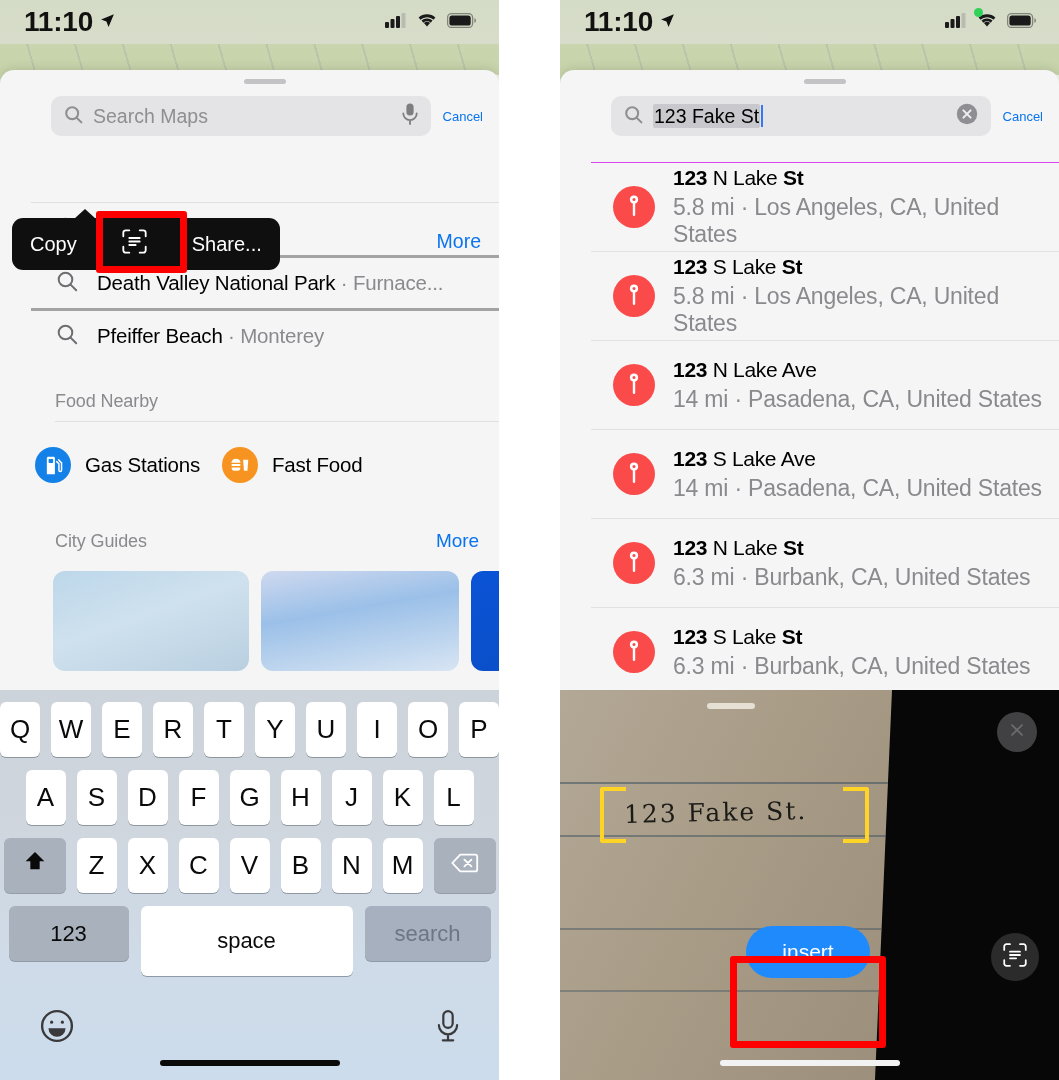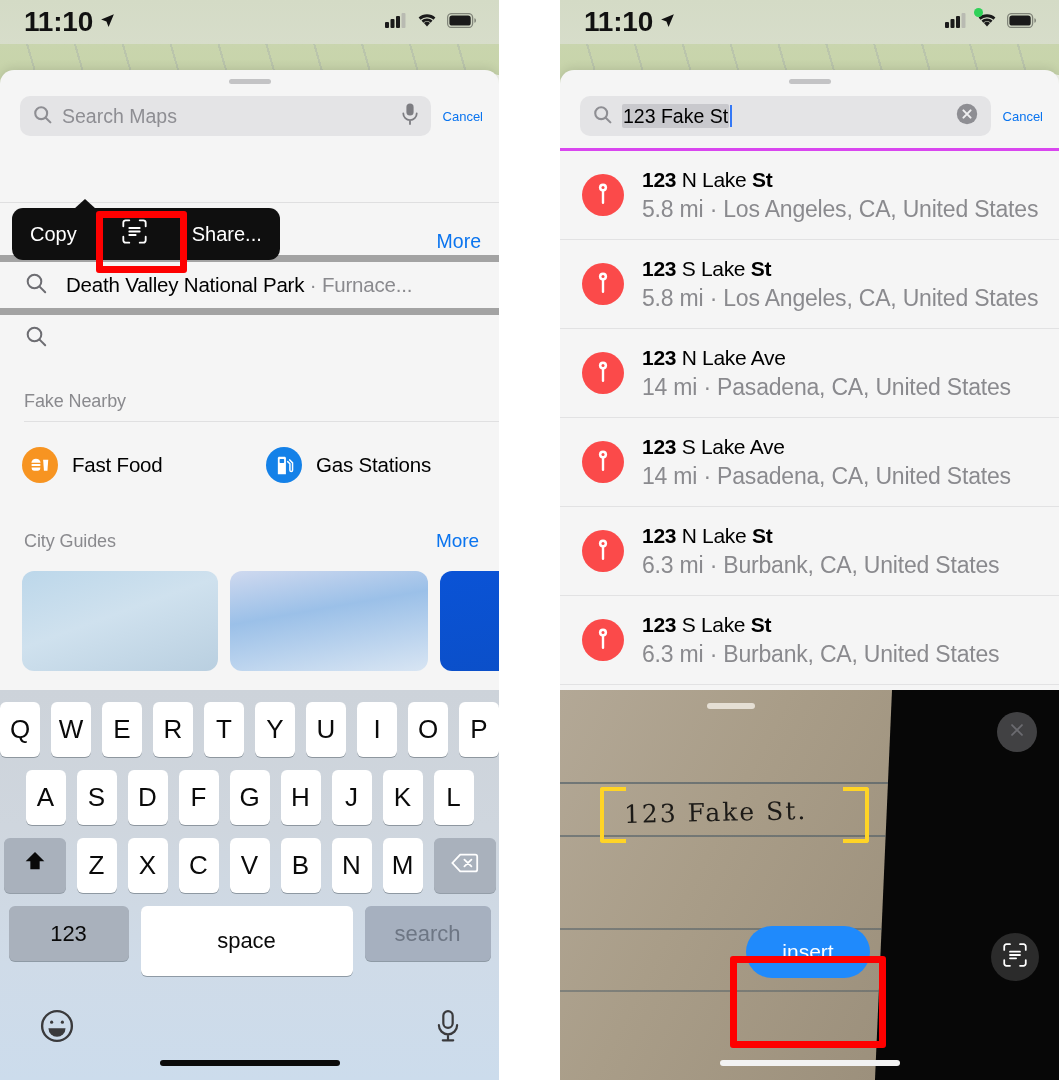--- a/index.html
+++ b/index.html
@@ -44,60 +44,61 @@
   .greendot {
     position:absolute; right:76px; top:8px; width:9px; height:9px; border-radius:50%;
     background:#30d158; z-index:13;
   }
 
   
   .sheet {
     position: absolute; left: 0; right: 0; top: 70px; bottom: 0;
     background: #f5f5f5; border-radius: 14px 14px 0 0;
     box-shadow: 0 -2px 10px rgba(0,0,0,.10);
+    padding-left: 31px;
   }
   .grabber {
     width: 42px; height: 5px; border-radius: 3px; background: #c3c3c5;
     margin: 9px auto 0;
   }
   .searchrow { display: flex; align-items: center; padding: 12px 12px 10px 20px; gap: 12px; }
   .searchfield {
     flex: 1; height: 40px; background: #e4e4e6; border-radius: 10px;
     display: flex; align-items: center; padding: 0 12px; gap: 9px; position: relative;
   }
   .sf-text { font-size: 19.5px; color: #8e8e93; }
   .sf-text.filled { color: #000; }
   .sel-hl { background: #c9c9cd; border-radius:2px; padding: 1px 1px; margin-top: 7px; }
   .caret { display:inline-block; width:2px; height:22px; background:#3478f6; vertical-align:-4px; margin-left:1px;}
   .cancel { font-size: 13px; color: #0a74ef; white-space: nowrap; padding-right: 4px; }
 
   
   .callout {
-    position: absolute; left: 12px; top: 138px; height: 52px;
+    position: absolute; left: 12px; top: 148px; height: 52px;
     background: #0f0f0f; border-radius: 11px;
     display: flex; align-items: stretch; z-index: 20;
   }
   .callout::before{
     content:""; position:absolute; left:62px; top:-9px; width:0;height:0;
     border-left:11px solid transparent; border-right:11px solid transparent;
     border-bottom:10px solid #0f0f0f;
   }
   .co-item { display: flex; align-items: center; justify-content: center; color: #fff;
              font-size: 20px; padding: 0 18px; }
   .co-item.mid { padding: 0 26px; }
   .more-link { position:absolute; right: 18px; top: 160px; font-size: 19.5px; color: #0a74ef; z-index: 21;}
   .redbox {
     position: absolute; border: 7px solid #fe0000; border-radius: 3px; z-index: 22; pointer-events:none;
   }
 
   
   .sugglist { margin-top: 56px; }
   .sugg {
     display: flex; align-items: center; gap: 18px; height: 53px;
-    padding-left: 24px; border-top: 7px solid #a3a3a3; background:#f5f5f5;
+    padding-left: 24px; border-top: 3px solid #a3a3a3; background:#f5f5f5;
   }
   .sugg:first-child { border-top: 1px solid #dfdfe0; }
   .sugg-txt { font-size: 20.5px; color: #000; letter-spacing:-.2px; white-space:nowrap; }
   .sugg-sub { color: #8a8a8e; }
 
   .section-hd {
     font-size: 18px; color: #8a8a8e; padding: 30px 0 9px 24px; letter-spacing:-.1px;
   }
   .section-hd.withmore { display:flex; align-items:flex-end; justify-content:space-between; padding-right:20px;}
   .section-hd .more2 { color:#0a74ef; font-size:19px; }
@@ -138,21 +139,21 @@
   }
   .krow.r4 { gap: 12px; margin-top: 6px; }
   .key.num { width: 120px; height: 55px; background: #a9b1bc; font-size: 22px; }
   .key.space { width: 212px; height: 70px; font-size: 22px; }
   .key.search { width: 126px; height: 55px; background: #a6b0bf; font-size: 22px; color:#6d7684;}
   .kb-bottom { display: flex; align-items: center; justify-content: space-between; padding: 18px 38px 0 38px; }
   .homebar { position:absolute; left:50%; transform:translateX(-50%); bottom: 14px;
              width: 180px; height: 6px; border-radius: 3px; background: #0a0a0a; }
 
   
-  .res-list { border-top: 3px solid #d946ef; margin-top: 2px; }
+  .res-list { border-top: 1px solid #d946ef; margin-top: 16px; }
   .res {
     display: flex; align-items: center; gap: 18px; height: 89px;
     padding-left: 22px; border-bottom: 1px solid #e2e2e3;
   }
   .pin {
     width: 42px; height: 42px; border-radius: 50%; background: #fb4a4a; flex: none;
     display:flex; align-items:center; justify-content:center;
   }
   .res-title { font-size: 21px; color: #000; letter-spacing:-.3px; }
   .res-title b { font-weight: 700; }
@@ -305,48 +306,49 @@
           </span>
           <span class="sugg-txt"><span>Death Valley National Park</span><span class="sugg-sub"> · </span><span class="sugg-sub">Furnace...</span></span>
         </div>
         <div class="sugg">
           <span>
             <svg width="24" height="24" viewBox="0 0 24 24" fill="none" stroke="#6d6d72" stroke-width="2">
                 <circle cx="10.5" cy="10.5" r="6.8"></circle>
                 <path d="M15.6 15.6L21.2 21.2" stroke-linecap="round"></path>
               </svg>
           </span>
-        </div>
-      </div>
-
-      <div class="section-hd">Fake Nearby</div>
+          <span class="sugg-txt"><span>Pfeiffer Beach</span><span class="sugg-sub"> · </span><span class="sugg-sub">Monterey</span></span>
+        </div>
+      </div>
+
+      <div class="section-hd">Food Nearby</div>
       <div class="hr"></div>
 
       <div class="nearby">
         <div class="nb-row">
+          <div class="nb-cell c2">
+            <span class="nb-ic" style="background:#1481e8">
+              <svg width="21" height="21" viewBox="0 0 24 24" fill="#fff">
+                <path d="M4.4 3.6c0-.9.7-1.6 1.6-1.6h6c.9 0 1.6.7 1.6 1.6v18.4H4.4z"></path>
+                <rect x="6.4" y="4.6" width="5.2" height="4.4" rx=".8" fill="#1481e8"></rect>
+                <path d="M15.6 7.6l2.6 2.4v7.4a1.5 1.5 0 003 0V9l-3.2-3.4" stroke="#fff" stroke-width="1.7" fill="none" stroke-linecap="round"></path>
+              </svg>
+            </span>
+            <span class="nb-label">Gas Stations</span>
+          </div>
           <div class="nb-cell c1">
             <span class="nb-ic" style="background:#f79421">
               <svg width="22" height="22" viewBox="0 0 24 24" fill="#fff">
                 <path d="M2.6 9.6c0-2.6 2.4-4.4 5-4.4s5 1.8 5 4.4H2.6z"></path>
                 <rect x="2.6" y="11" width="10" height="2.2" rx="1.1"></rect>
                 <path d="M2.8 14.8h9.6c0 2.2-1 3.6-3 3.6H5.8c-2 0-3-1.4-3-3.6z"></path>
                 <path d="M15.4 6.4h5.6l-.9 12h-3.8z"></path>
               </svg>
             </span>
             <span class="nb-label">Fast Food</span>
-          </div>
-          <div class="nb-cell c2">
-            <span class="nb-ic" style="background:#1481e8">
-              <svg width="21" height="21" viewBox="0 0 24 24" fill="#fff">
-                <path d="M4.4 3.6c0-.9.7-1.6 1.6-1.6h6c.9 0 1.6.7 1.6 1.6v18.4H4.4z"></path>
-                <rect x="6.4" y="4.6" width="5.2" height="4.4" rx=".8" fill="#1481e8"></rect>
-                <path d="M15.6 7.6l2.6 2.4v7.4a1.5 1.5 0 003 0V9l-3.2-3.4" stroke="#fff" stroke-width="1.7" fill="none" stroke-linecap="round"></path>
-              </svg>
-            </span>
-            <span class="nb-label">Gas Stations</span>
           </div>
         </div>
       </div>
 
       <div class="section-hd withmore">
         <span>City Guides</span>
         <span class="more2">More</span>
       </div>
       <div class="guides">
         <div class="guide-card g1"></div>

